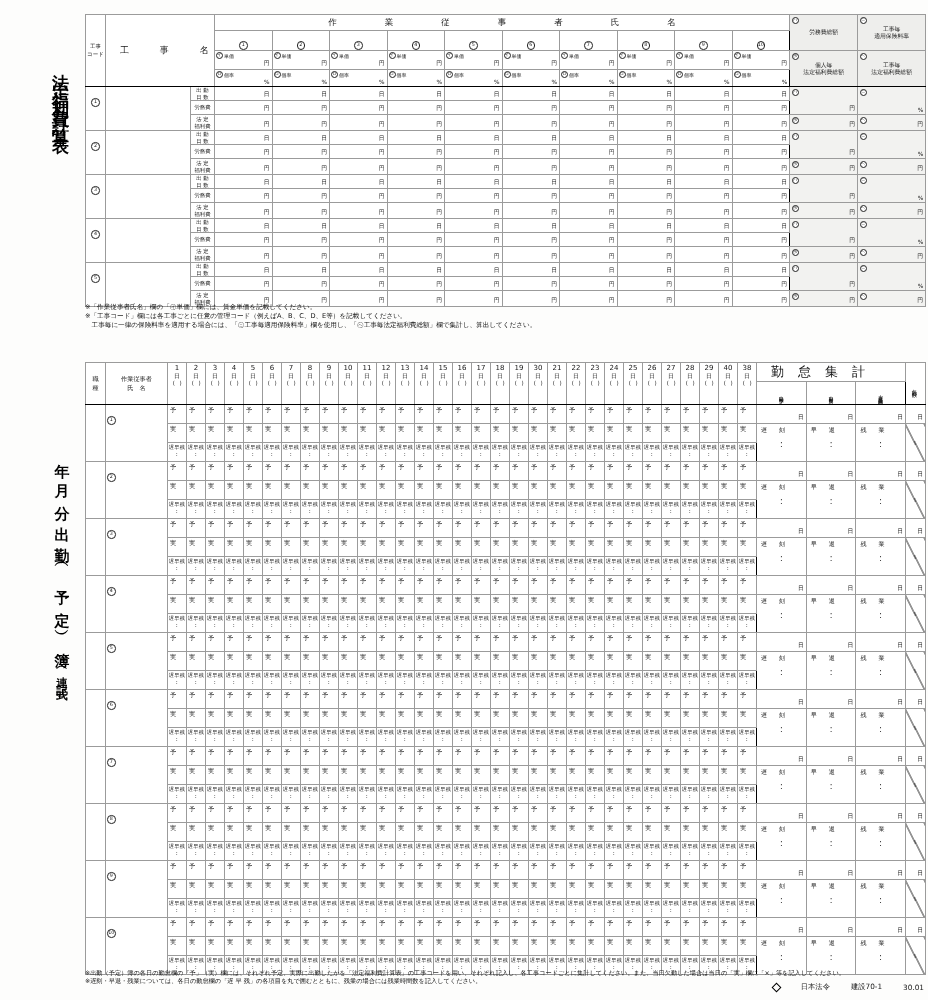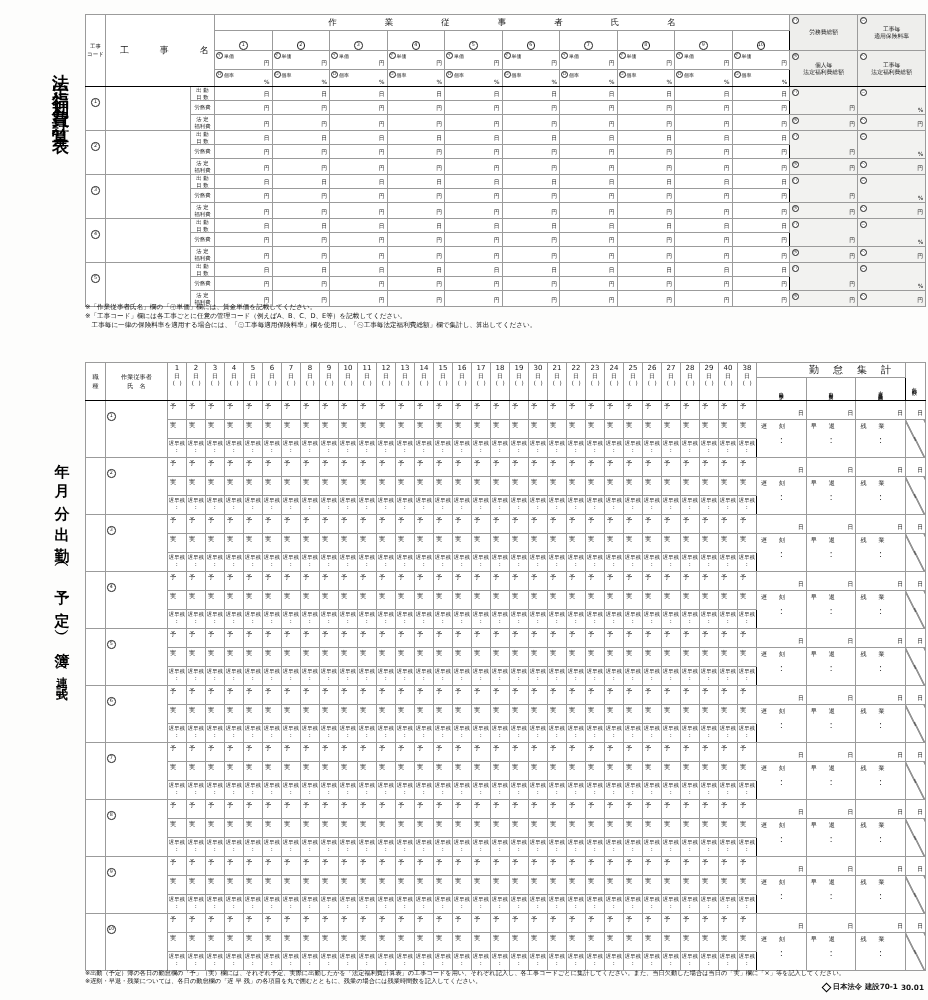--- a/index.html
+++ b/index.html
@@ -40,39 +40,39 @@
   .rcell .ck{position:absolute;left:1.5px;top:1.5px}
   .rcell .u{position:absolute;right:2px;bottom:1px;font-size:5.8px}
   .slab{font-size:5.3px;text-align:center;vertical-align:middle;white-space:pre-line;line-height:1.15}
   .codec{text-align:center;padding-top:1px}
 
   .dayh{text-align:center;vertical-align:top;padding-top:1px}
   .dayh .dn{font-size:7px;line-height:1.15}
   .dayh .dd{font-size:6px;line-height:1.2}
   .dayh .dp{font-size:5.5px;line-height:1.7;letter-spacing:-.5px}
   .hocc,.hworker{font-size:6.2px;text-align:center;vertical-align:middle;white-space:pre-line;line-height:1.4}
-  .hsum{font-size:10px;text-align:right;vertical-align:middle;letter-spacing:14px;text-indent:14px;white-space:nowrap}
+  .hsum{font-size:13px;text-align:left;vertical-align:middle;letter-spacing:14px;text-indent:14px;white-space:nowrap}
   .vlabc{text-align:center;vertical-align:top}
   .vlab{writing-mode:vertical-rl;font-size:4.6px;letter-spacing:.5px;margin-top:1px;display:inline-block}
   .vabs{text-align:center;vertical-align:middle}
   .vabs span{writing-mode:vertical-rl;font-size:5.3px;letter-spacing:1px;display:inline-block}
   .pch{font-size:6.2px;padding:1.5px 0 0 2px;line-height:1}
   .lerc{font-size:5.2px;text-align:center;line-height:1.25;padding-top:1px;letter-spacing:.3px}
   .lerc .l2{font-size:6px;line-height:1}
   .sumc .lbl{position:absolute;top:2px;left:4px;font-size:6px;letter-spacing:3px;white-space:nowrap}
   .sumc .cl{position:absolute;top:16px;left:0;width:100%;text-align:center;font-size:8px}
   .diag{background:linear-gradient(to top right,transparent 48.6%,#2a2a2a 48.6%,#2a2a2a 51.4%,transparent 51.4%)}
   .wname{padding:1px 0 0 1px}
 
   .notes{position:absolute;color:#111}
   #top-notes{left:85px;top:303px;width:840px;font-size:6.6px;line-height:1.38}
   #bottom-notes{left:85px;top:969px;width:830px;font-size:6.2px;line-height:1.3}
   .note-line{white-space:nowrap}
 
-  .pub{position:absolute;top:982px;right:4px;display:flex;align-items:center;gap:3px;font-size:7.3px;font-weight:700}
+  .pub{position:absolute;top:982px;right:4px;display:flex;align-items:center;gap:21px;font-size:7.3px;font-weight:400}
   .plogo{width:7px;height:7px;border:1px solid #000;transform:rotate(45deg);display:inline-block}
 </style>
 </head>
 <body>
 
 <div class="sheet">
 
   <section>
     <div class="vtitle" id="vt-top">法定福利費計算表</div>
     <table id="top-table">

